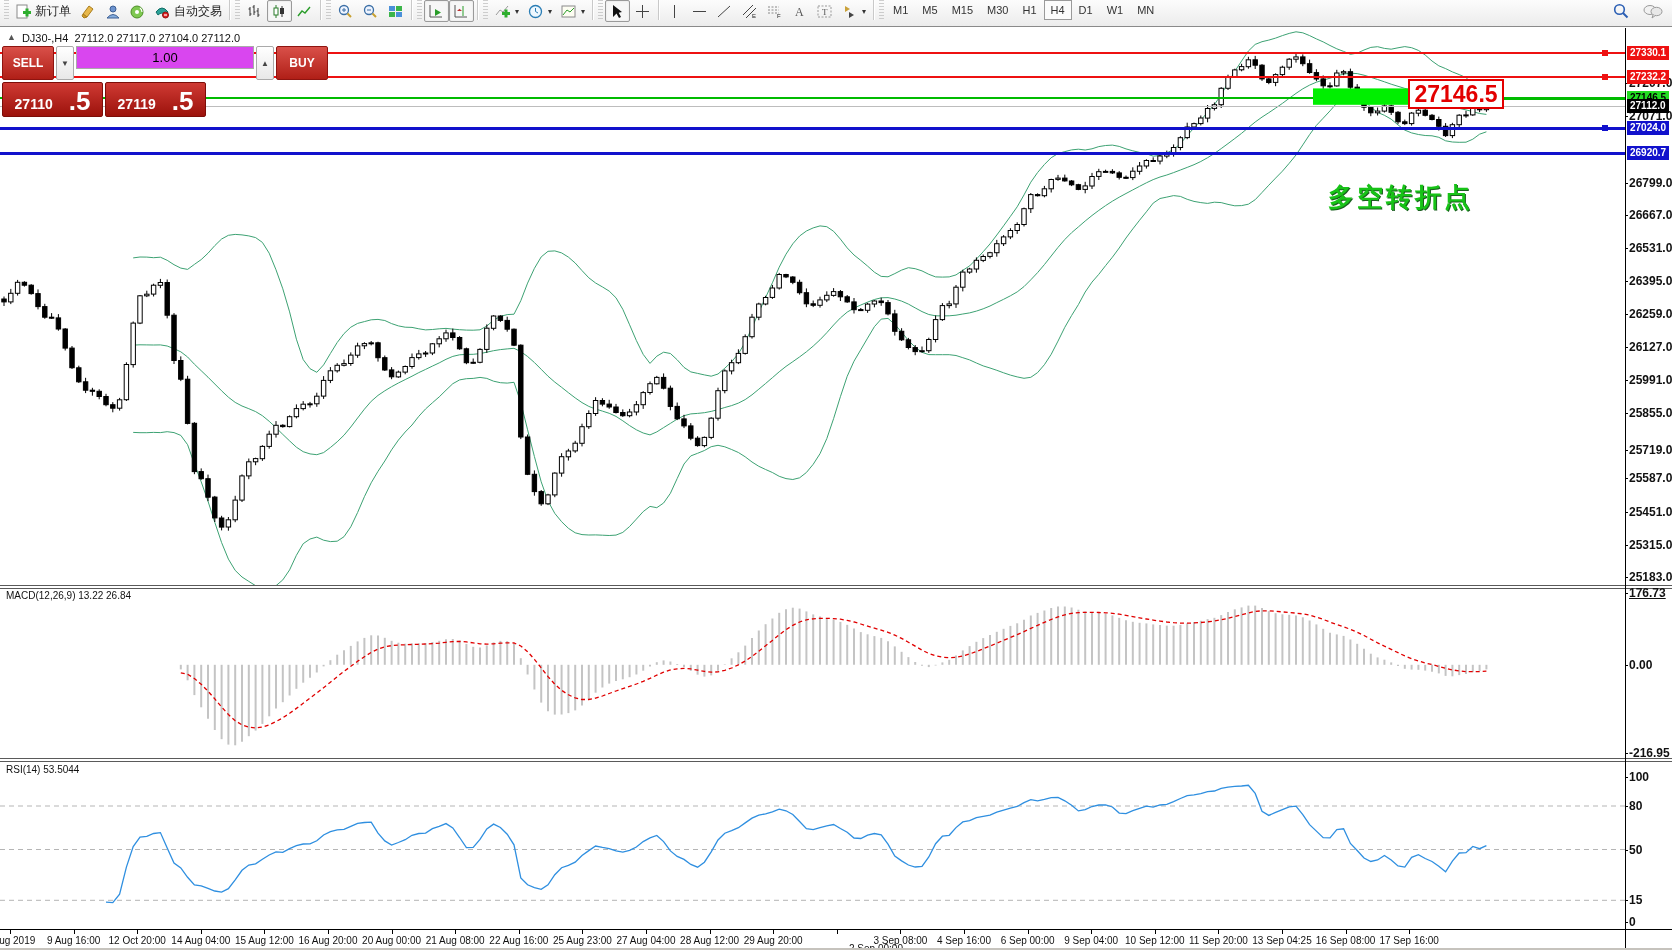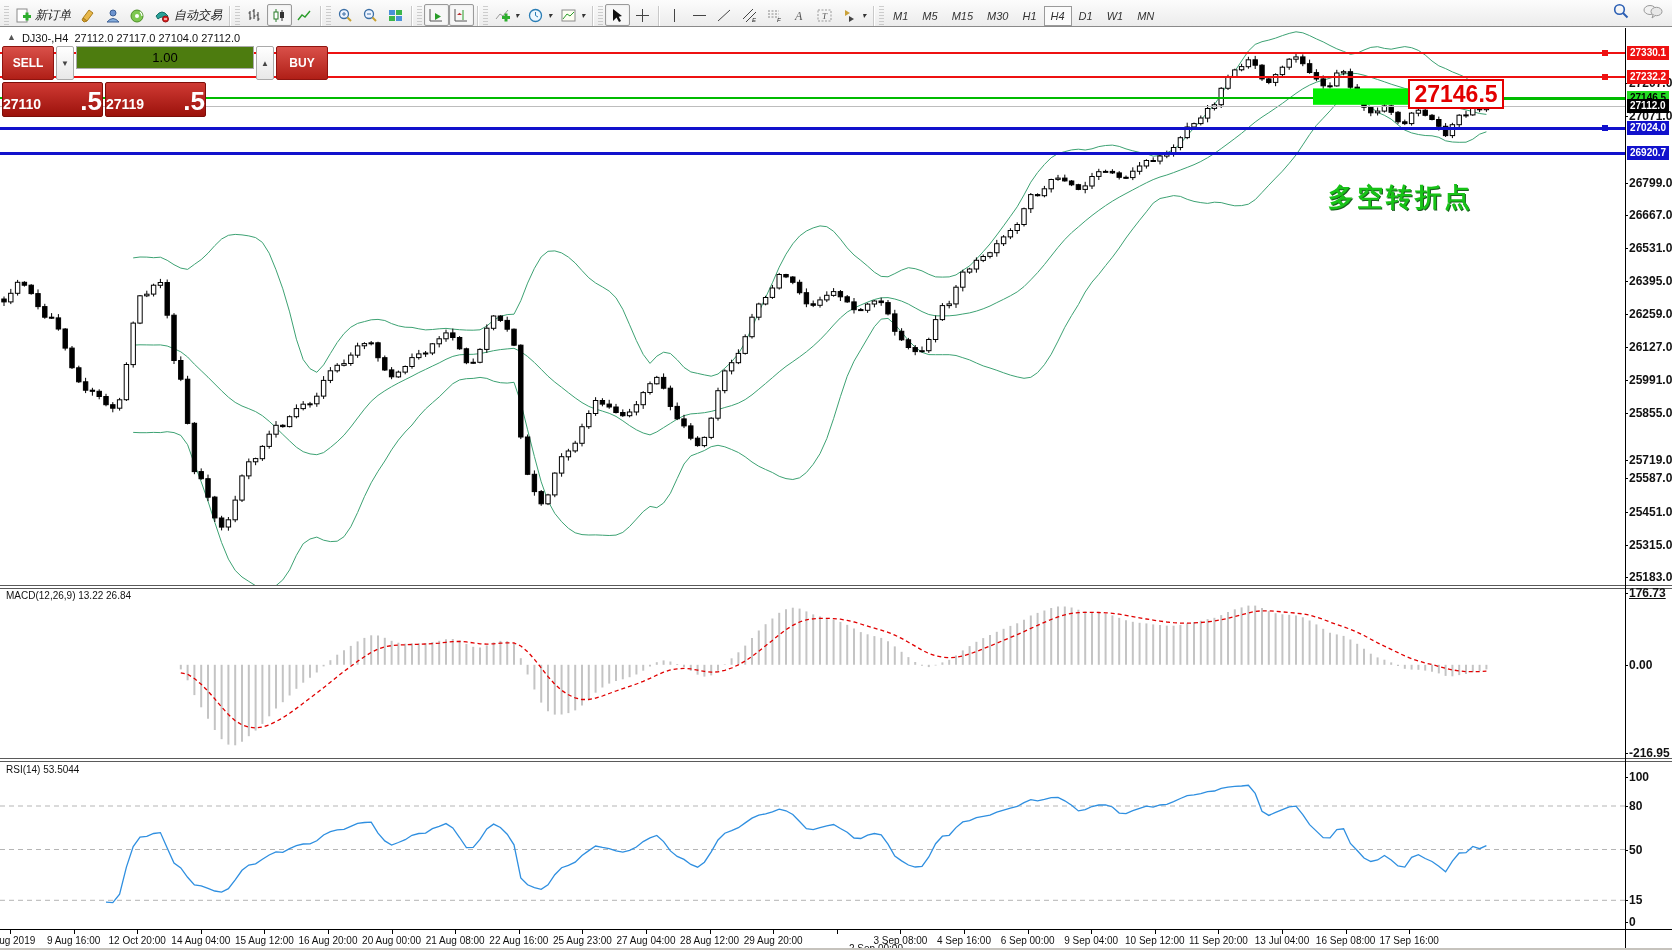--- a/index.html
+++ b/index.html
@@ -1,21 +1,21 @@
 <!DOCTYPE html>
 <html><head>
 <meta charset="utf-8">
 <style>
   * { margin:0; padding:0; box-sizing:border-box; }
   html,body { width:1672px; height:950px; overflow:hidden; background:#fff;
               font-family:"Liberation Sans", sans-serif; }
   
   #toolbar { position:absolute; left:0; top:0; width:1672px; height:27px;
              background:linear-gradient(#fcfcfc,#ececec); border-bottom:1px solid #8a8a8a;
-             display:flex; align-items:flex-end; padding:0 2px;font-style:italic; }
+             display:flex; align-items:flex-start; padding:0 2px; }
   .tbtn { height:22px; min-width:24px; display:flex; align-items:center; justify-content:center;
           padding:0 3px; border:1px solid transparent; border-radius:2px; gap:3px; }
   .tbtn.active { border:1px solid #9a9a9a; background:#f7f7f7; box-shadow:inset 0 0 2px #ddd; }
   .tbtn .lbl { font-size:12px; color:#222; white-space:nowrap; }
   .sep { width:1px; height:20px; background:#c9c9c9; margin:0 3px; box-shadow:1px 0 0 #fff; }
   .grip { width:5px; height:20px; margin:0 2px;
           background:repeating-linear-gradient(#bbb 0 1px, transparent 1px 3px); opacity:.7; }
   .caret { font-size:8px; color:#333; margin-left:1px; }
   .tfbtn { height:20px; padding:1px 6px; font-size:11px; color:#333; border:1px solid transparent;
            display:flex; align-items:center; }
@@ -43,24 +43,24 @@
   .tlabel { position:absolute; top:5px; transform:translateX(-50%); font-size:10px; color:#111; white-space:nowrap; }
   #bottom-strip { position:absolute; left:0; top:948px; width:1672px; height:2px; background:#c6c3bd; }
   
   #trade-panel { position:absolute; left:2px; top:18px; width:204px; z-index:30; }
   #tp-row1 { display:flex; height:34px; gap:2px; }
   .tp-btn { flex:0 0 52px; background:linear-gradient(#d95049,#b01f17); color:#fff; font-size:12px;
             font-weight:700; display:flex; align-items:center; justify-content:center; border:1px solid #8e1410;
             border-radius:2px; }
   .tp-spin { flex:0 0 18px; background:linear-gradient(#fff,#e8e8e8); border:1px solid #aaa; border-radius:2px;
              display:flex; align-items:center; justify-content:center; font-size:8px; color:#444; }
-  #tp-vol { flex:1; border:1px solid #aaa; background:#4d7c0f; text-align:center; font-size:13px; height:23px; }
+  #tp-vol { flex:1; border:1px solid #aaa; background:#d946ef; text-align:center; font-size:13px; height:23px; }
   #tp-row2 { display:flex; margin-top:2px; gap:2px; height:35px; }
   .tp-price { flex:1; background:linear-gradient(#cf3a33,#9c120c); border:1px solid #7d0d08; border-radius:2px;
-              color:#fff; display:flex; align-items:flex-end; justify-content:space-between; padding-bottom:2px;gap:16px; }
+              color:#fff; display:flex; align-items:flex-end; justify-content:center; padding-bottom:2px;gap:16px; }
   .tp-price .big { font-size:26px; font-weight:700; line-height:26px; }
   .tp-price .small { font-size:14px; font-weight:700; line-height:20px; }
   
   #price-callout { position:absolute; z-index:20; border:2px solid #e30000; color:#e30000; background:#fff;
                    font-size:23px; font-weight:700; padding:0 4px; line-height:26px; }
   #turning-point { position:absolute; z-index:20; font-size:26px; font-weight:700; color:#17c317;
                    text-shadow:1px 1px 0 #1b5e20; letter-spacing:3px; }
   #callout-line { position:absolute; z-index:19; height:2px; background:#00bb00; }
 </style>
 </head>
@@ -970,21 +970,21 @@
       <div class="ptick" style="top: 49.0426px;">27207.0</div>
       <div class="ptick" style="top: 82.2334px;">27071.0</div>
       <div class="ptick" style="top: 148.615px;">26799.0</div>
       <div class="ptick" style="top: 180.83px;">26667.0</div>
       <div class="ptick" style="top: 214.02px;">26531.0</div>
       <div class="ptick" style="top: 247.211px;">26395.0</div>
       <div class="ptick" style="top: 280.402px;">26259.0</div>
       <div class="ptick" style="top: 312.617px;">26127.0</div>
       <div class="ptick" style="top: 345.808px;">25991.0</div>
       <div class="ptick" style="top: 378.998px;">25855.0</div>
-      <div class="ptick" style="top: 426px;">25719.0</div>
+      <div class="ptick" style="top: 416px;">25719.0</div>
       <div class="ptick" style="top: 444.404px;">25587.0</div>
       <div class="ptick" style="top: 477.595px;">25451.0</div>
       <div class="ptick" style="top: 510.785px;">25315.0</div>
       <div class="ptick" style="top: 543px;">25183.0</div>
       <div class="plabel" style="top: 18px; background: rgb(238, 17, 17); color: rgb(255, 255, 255);">27330.1</div>
       <div class="plabel" style="top: 41.8925px; background: rgb(238, 17, 17); color: rgb(255, 255, 255);">27232.2</div>
       <div class="plabel" style="top: 62.8076px; background: rgb(34, 221, 34); color: rgb(0, 0, 0);">27146.5</div>
       <div class="plabel" style="top: 71.2273px; background: rgb(0, 0, 0); color: rgb(255, 255, 255);">27112.0</div>
       <div class="plabel" style="top: 92.7037px; background: rgb(17, 17, 204); color: rgb(255, 255, 255);">27024.0</div>
       <div class="plabel" style="top: 117.914px; background: rgb(17, 17, 204); color: rgb(255, 255, 255);">26920.7</div>
@@ -1032,20 +1032,20 @@
       <div class="tlabel" style="left: 964px;">4 Sep 16:00</div>
       <div class="ttick" style="left: 1027.6px;"></div>
       <div class="tlabel" style="left: 1027.6px;">6 Sep 00:00</div>
       <div class="ttick" style="left: 1091.2px;"></div>
       <div class="tlabel" style="left: 1091.2px;">9 Sep 04:00</div>
       <div class="ttick" style="left: 1154.8px;"></div>
       <div class="tlabel" style="left: 1154.8px;">10 Sep 12:00</div>
       <div class="ttick" style="left: 1218.4px;"></div>
       <div class="tlabel" style="left: 1218.4px;">11 Sep 20:00</div>
       <div class="ttick" style="left: 1282px;"></div>
-      <div class="tlabel" style="left: 1282px;">13 Jul 04:00</div>
+      <div class="tlabel" style="left: 1282px;">13 Sep 04:25</div>
       <div class="ttick" style="left: 1345.6px;"></div>
       <div class="tlabel" style="left: 1345.6px;">16 Sep 08:00</div>
       <div class="ttick" style="left: 1409.2px;"></div>
       <div class="tlabel" style="left: 1409.2px;">17 Sep 16:00</div>
     </div>
 </div>
 <div id="bottom-strip"></div>
 
 </body></html>

